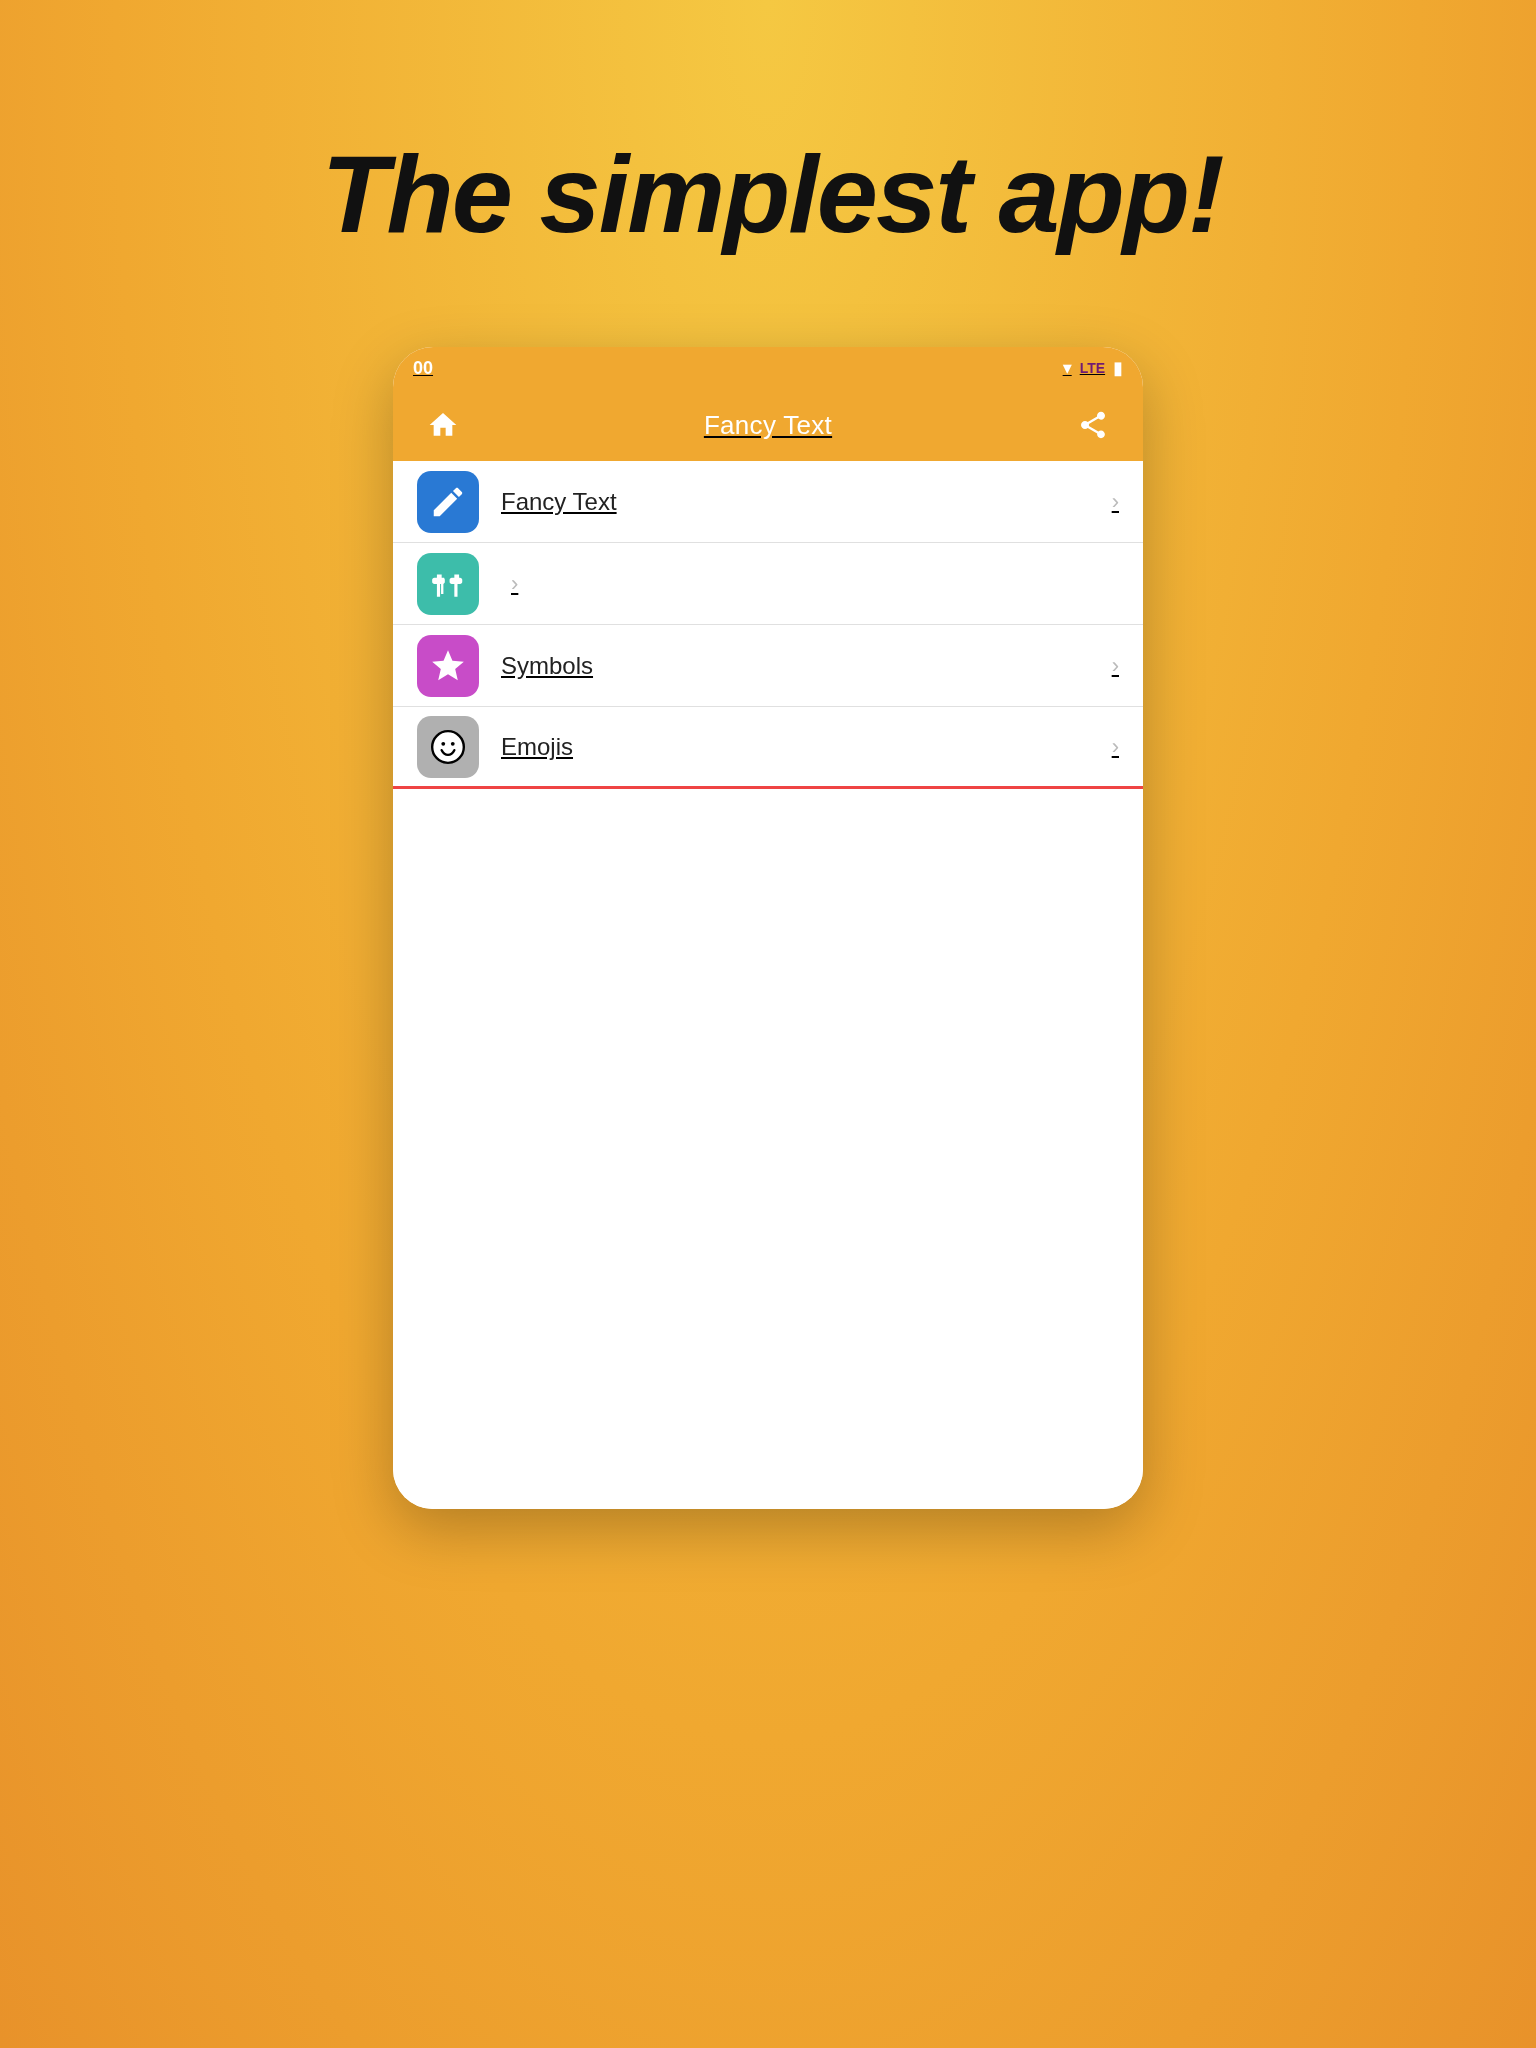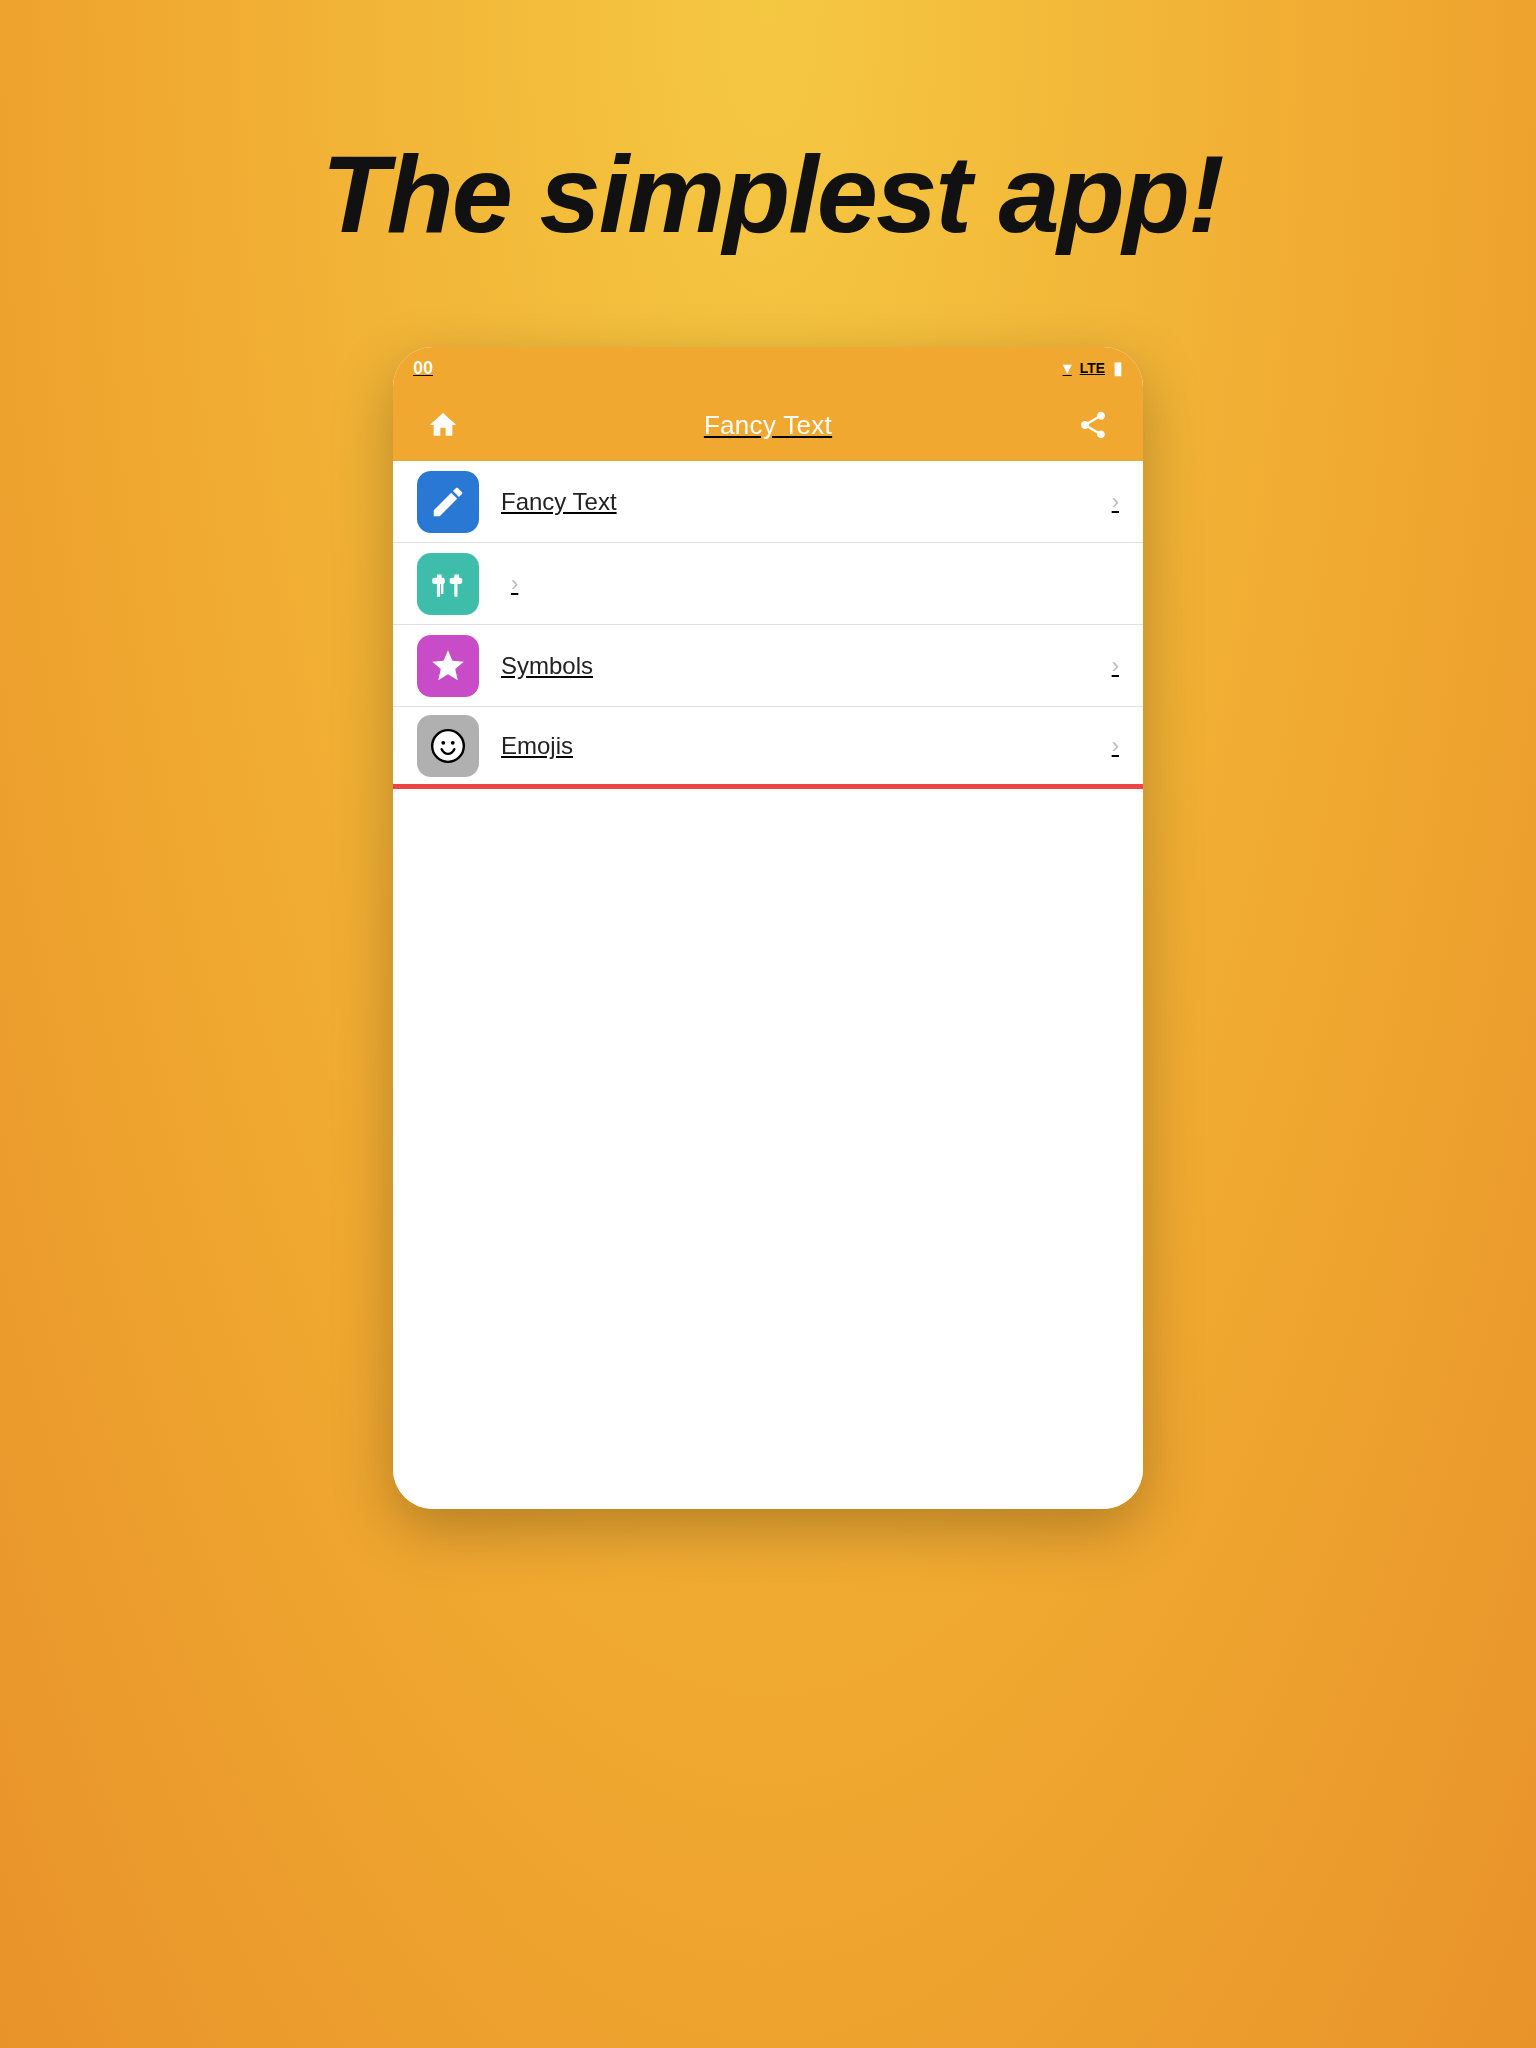--- a/index.html
+++ b/index.html
@@ -55,21 +55,21 @@
       font-weight: 600;
     }
 
     .status-bar-icons {
       display: flex;
       align-items: center;
       gap: 8px;
     }
 
     .lte-text {
-      color: #000000;
+      color: #701a75;
       font-size: 14px;
       font-weight: 600;
     }
 
     .app-toolbar {
       background: #f0a830;
       height: 72px;
       display: flex;
       align-items: center;
       justify-content: space-between;
@@ -109,21 +109,21 @@
       display: flex;
       align-items: center;
       height: 82px;
       padding: 0 24px;
       border-bottom: 1px solid #e0e0e0;
       cursor: pointer;
       background: #fff;
     }
 
     .menu-item:last-child {
-      border-bottom: 5px solid #ef4444;
+      border-bottom: 3px solid #ef4444;
     }
 
     .menu-icon-wrap {
       width: 62px;
       height: 62px;
       border-radius: 14px;
       display: flex;
       align-items: center;
       justify-content: center;
       margin-right: 22px;

